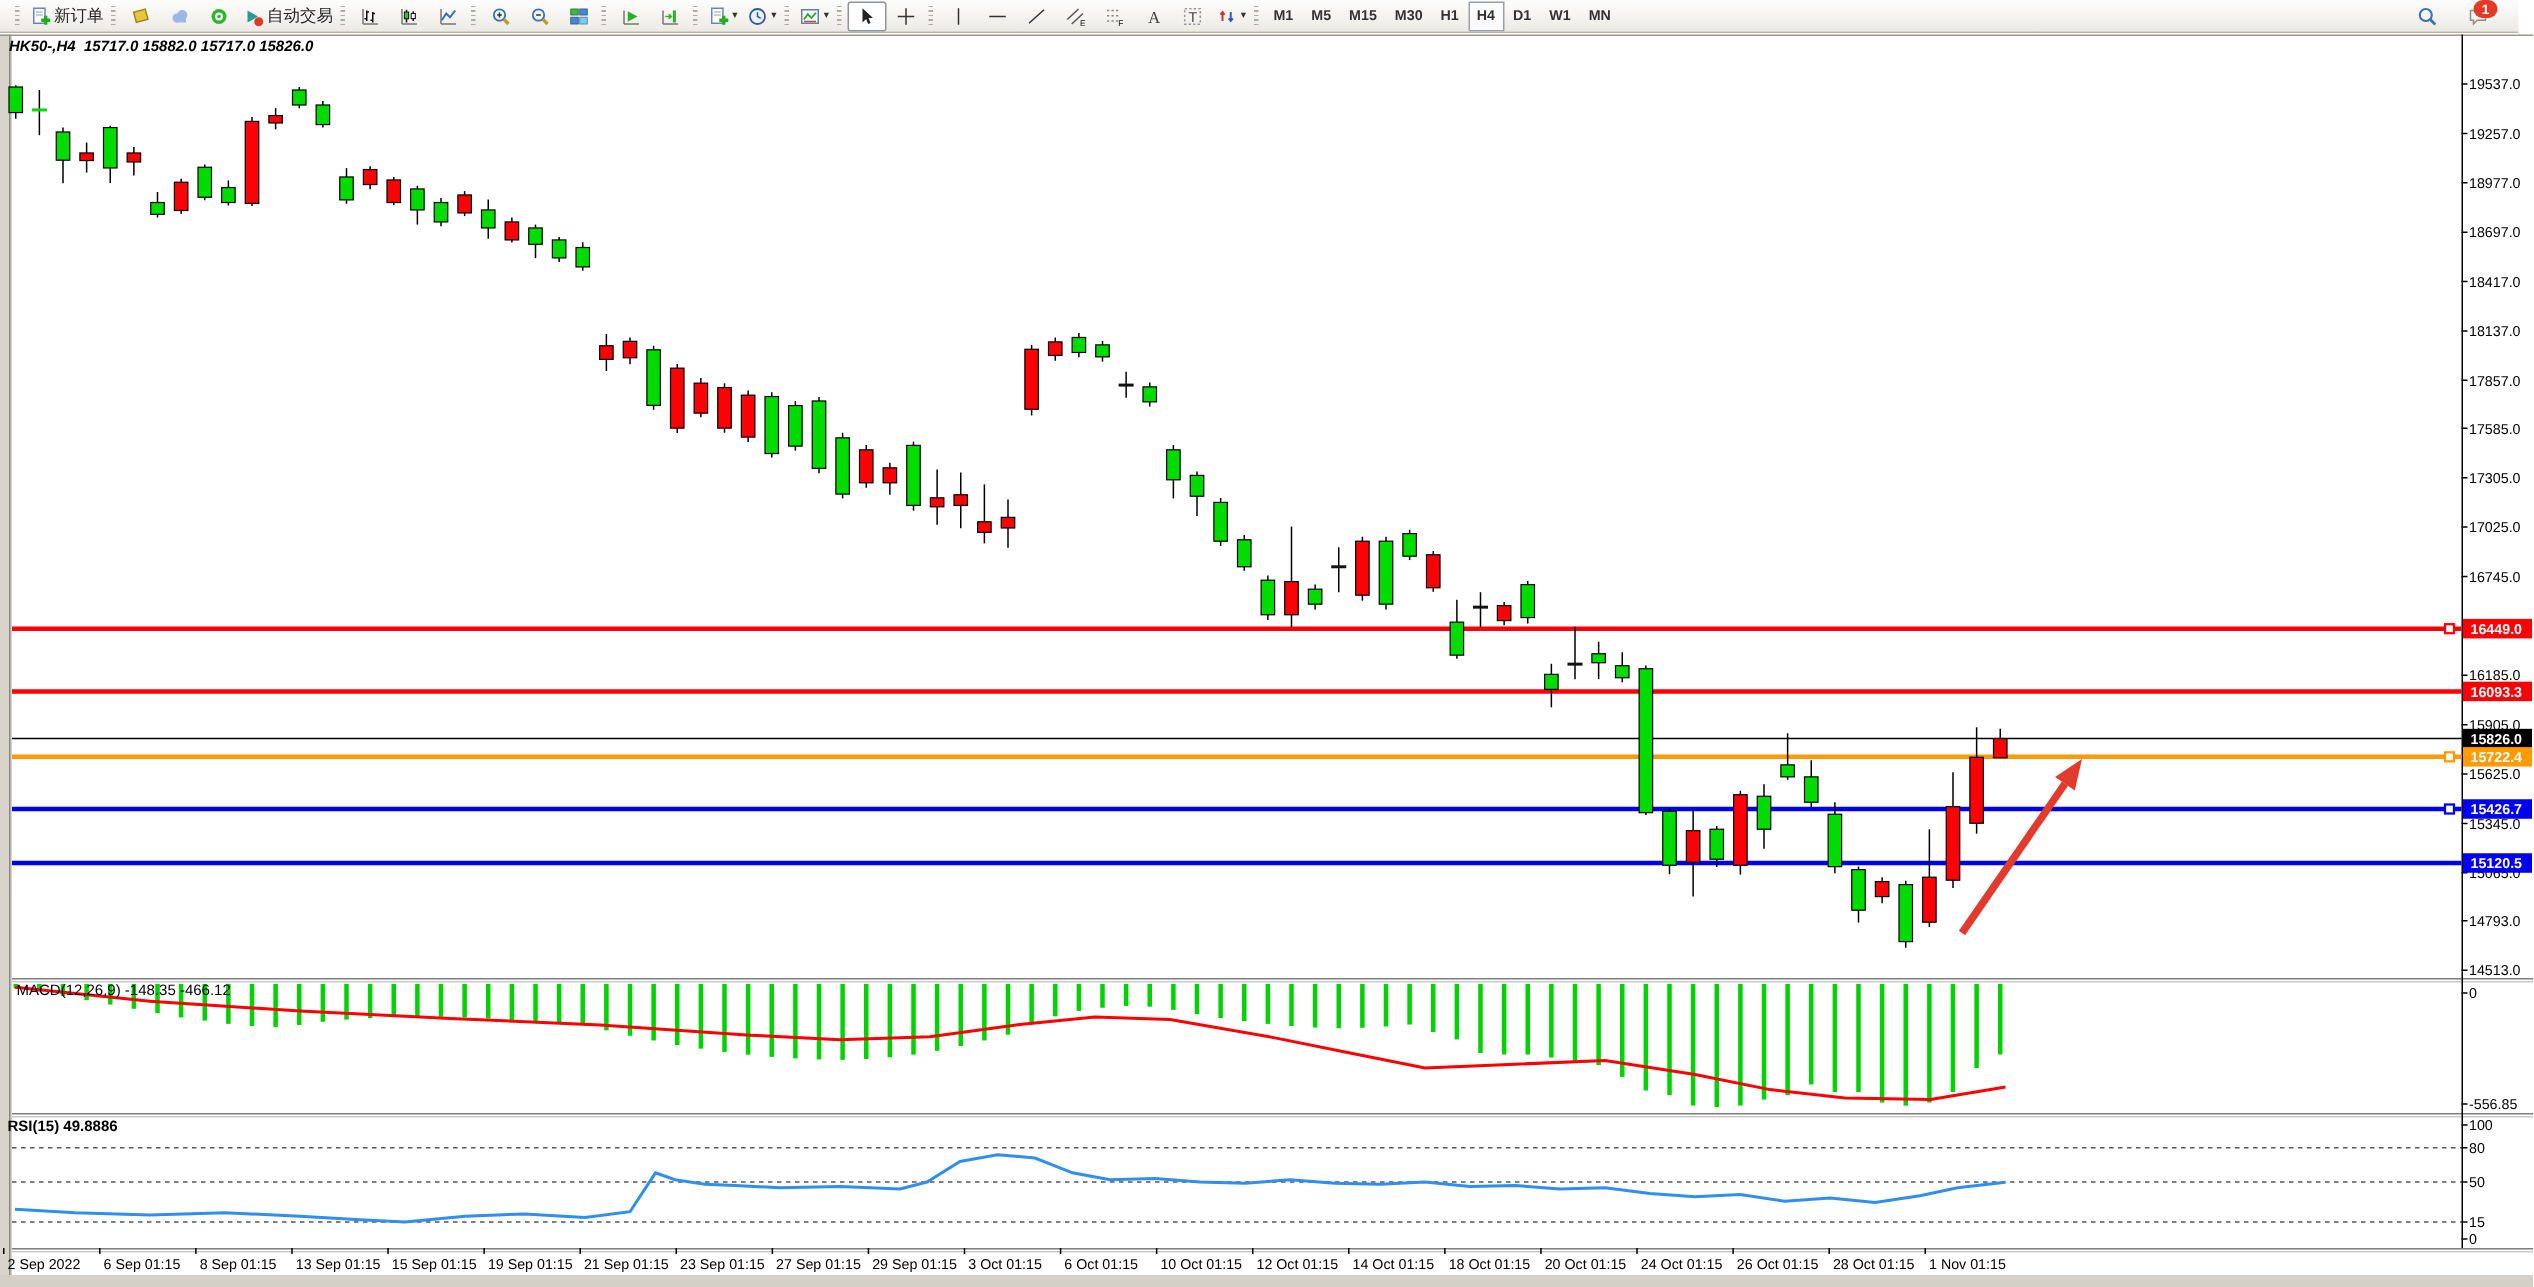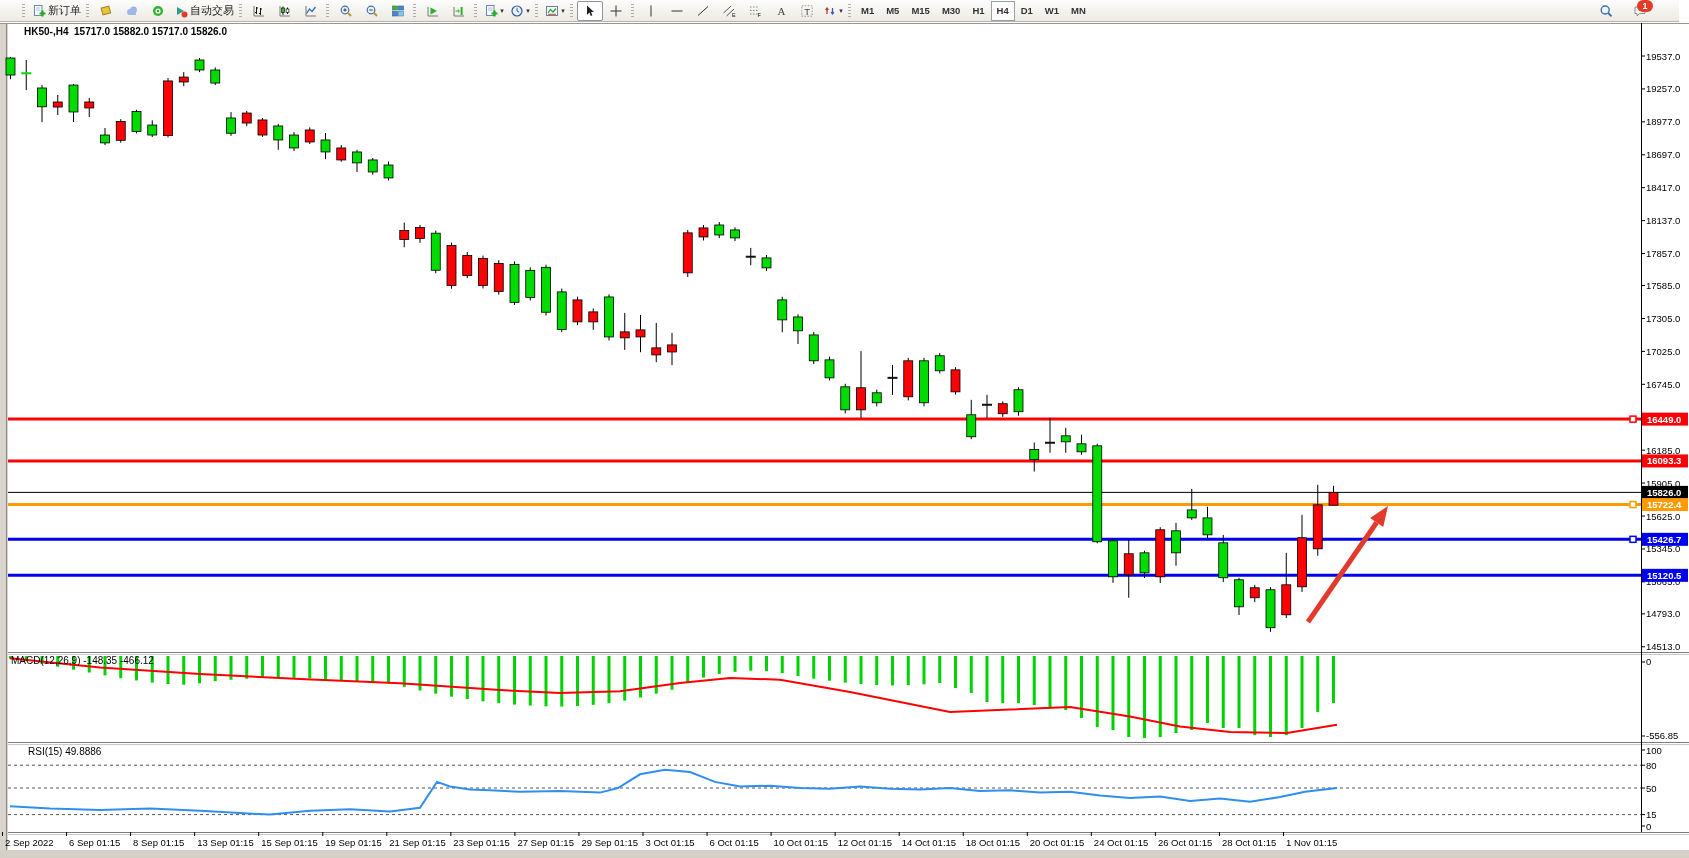--- a/index.html
+++ b/index.html
@@ -1,41 +1,41 @@
 <!DOCTYPE html>
 <html><head>
 <meta charset="utf-8">
 <style>
   html,body{margin:0;padding:0;background:#fff;}
   #app{position:relative;width:1689px;height:858px;overflow:hidden;font-family:"Liberation Sans",sans-serif;background:#fff;}
   #chart-svg{position:absolute;left:0;top:0;z-index:1;}
   
   #toolbar{position:absolute;left:0;top:0;width:1679px;height:22px;z-index:3;
     background:linear-gradient(#fdfdfd,#eceae3);border-bottom:1px solid #b7b3aa;
-    display:flex;align-items:center;padding:0 20px;box-sizing:border-box;}
+    display:flex;align-items:center;padding:0 8px;box-sizing:border-box;}
   .grip{width:3px;height:14px;margin:0 4px 0 2px;
     background-image:repeating-linear-gradient(to bottom,#b0aca4 0 1px,transparent 1px 3px);}
   .tbtn{height:18px;min-width:20px;display:inline-flex;align-items:center;justify-content:center;
     border:1px solid transparent;border-radius:2px;padding:0 2px;gap:2px;
     font:11px "Liberation Sans",sans-serif;color:#222;cursor:default;}
   .tbtn.active{background:#fff;border-color:#8f959d;}
   .tbtn .lbl{white-space:nowrap;}
   .caret{font-size:7px;color:#333;line-height:1;}
   .tf{font:bold 9.5px "Liberation Sans",sans-serif;color:#333;padding:0 5px;height:18px;
     display:inline-flex;align-items:center;border:1px solid transparent;}
   .tf.active{background:#fbfbfb;border-color:#9aa0a8;text-align:right;}
   .right-group{margin-left:auto;display:flex;align-items:center;margin-right:6px;}
   .badge-wrap{position:relative;display:inline-flex;}
   .badge{position:absolute;top:-4px;right:-6px;background:#e23b25;color:#fff;font:bold 9px "Liberation Sans",sans-serif;
     border-radius:7px;min-width:12px;height:12px;display:flex;align-items:center;justify-content:center;padding:0 2px;}
   
   .pane-label{position:absolute;z-index:2;color:#000;font:10px "Liberation Sans",sans-serif;white-space:pre;}
-  #main-title{left:24px;top:26px;}
+  #main-title{left:6px;top:26px;font-style:italic;}
   #macd-label{left:11px;top:655px;}
-  #rsi-label{left:28px;top:746px;}
+  #rsi-label{left:5px;top:746px;font-weight:bold;}
 </style>
 </head>
 <body>
 <div id="app">
 
 <svg id="chart-svg" width="1689" height="858">
       <rect x="0" y="0" width="1689" height="858" fill="#ffffff"></rect>
       <rect x="0" y="23" width="8" height="827" fill="#d8d4cc"></rect>
       <line x1="6.5" y1="23" x2="6.5" y2="850" stroke="#8a8a84"></line>
       <line x1="0" y1="23.5" x2="1689" y2="23.5" stroke="#9a968e"></line>

